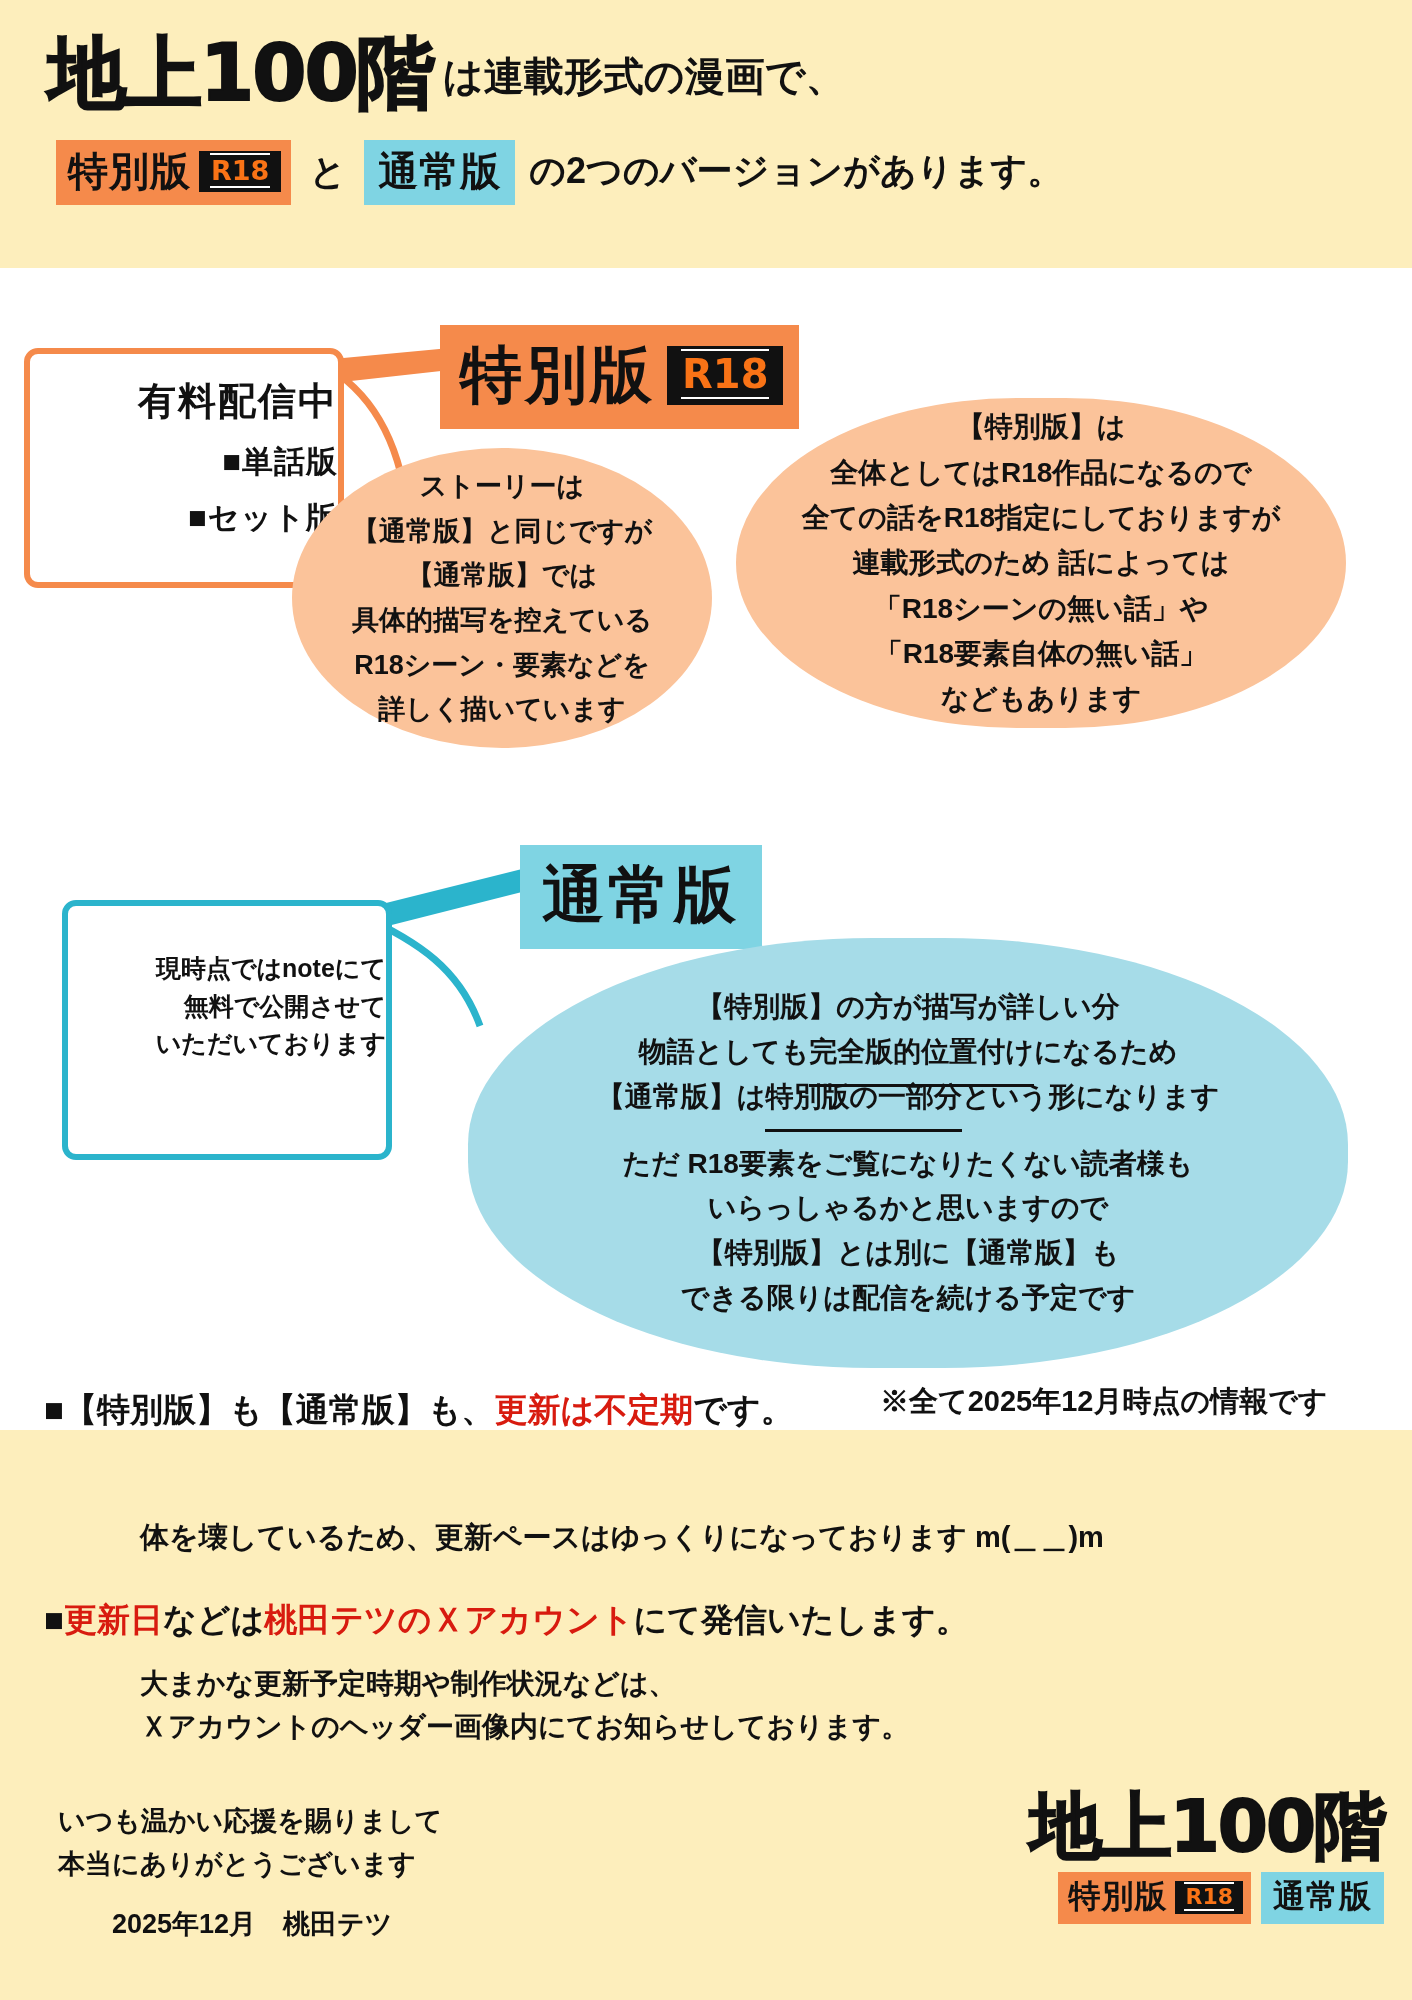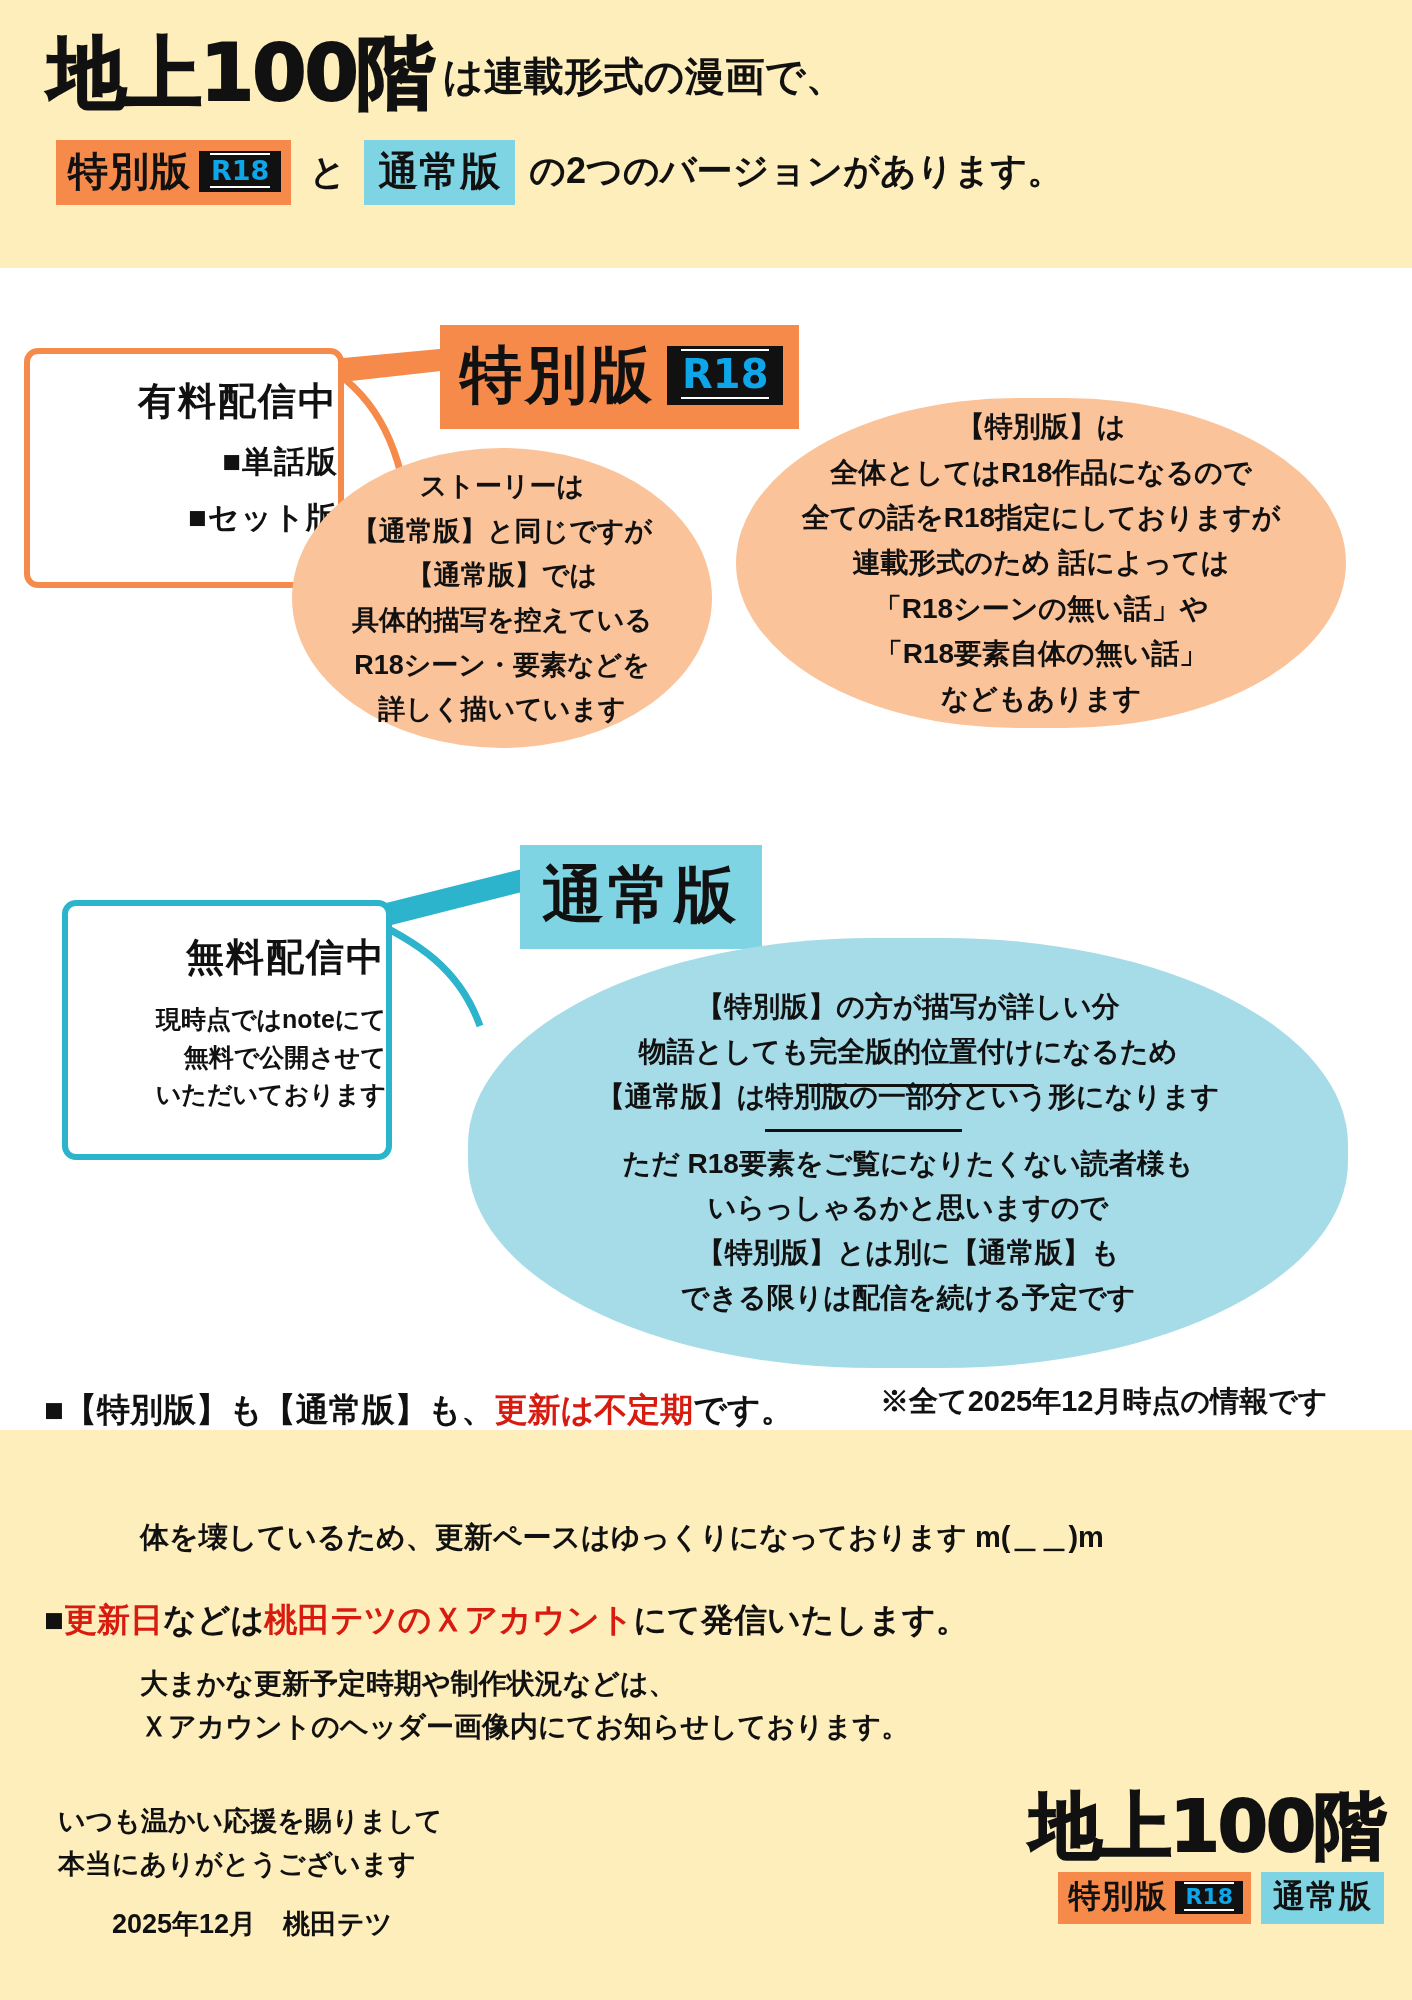--- a/index.html
+++ b/index.html
@@ -61,21 +61,21 @@
     gap: 8px;
   }
   .tag-special .t {
     font-size: 40px;
     font-weight: bold;
     color: #111;
     letter-spacing: 1px;
   }
   .r18 {
     background: #111;
-    color: #0ea5e9;
+    color: #f97316;
     font-family: "DejaVu Sans", sans-serif;
     font-weight: bold;
     font-size: 27px;
     padding: 2px 9px 4px 9px;
     letter-spacing: 0px;
     border: 2px solid #111;
   }
   .r18 span { border-bottom: 2px solid #fff; border-top: 2px solid #fff; padding: 0 1px;}
   .tag-normal {
     background: #7fd4e3;
@@ -347,21 +347,20 @@
     <div>「R18要素自体の無い話」</div>
     <div>などもあります</div>
   </div>
 </div>
 
 <div class="chip-normal">
   <span class="t">通常版</span>
 </div>
 
 <div class="callout callout-free">
-  <div class="hd">無料配信中</div>
   <div class="sub">
     <div>現時点ではnoteにて</div>
     <div>無料で公開させて</div>
     <div>いただいております</div>
   </div>
 </div>
 
 <div class="blob blob-blue">
   <div class="txt">
     <div>【特別版】の方が描写が詳しい分</div>

